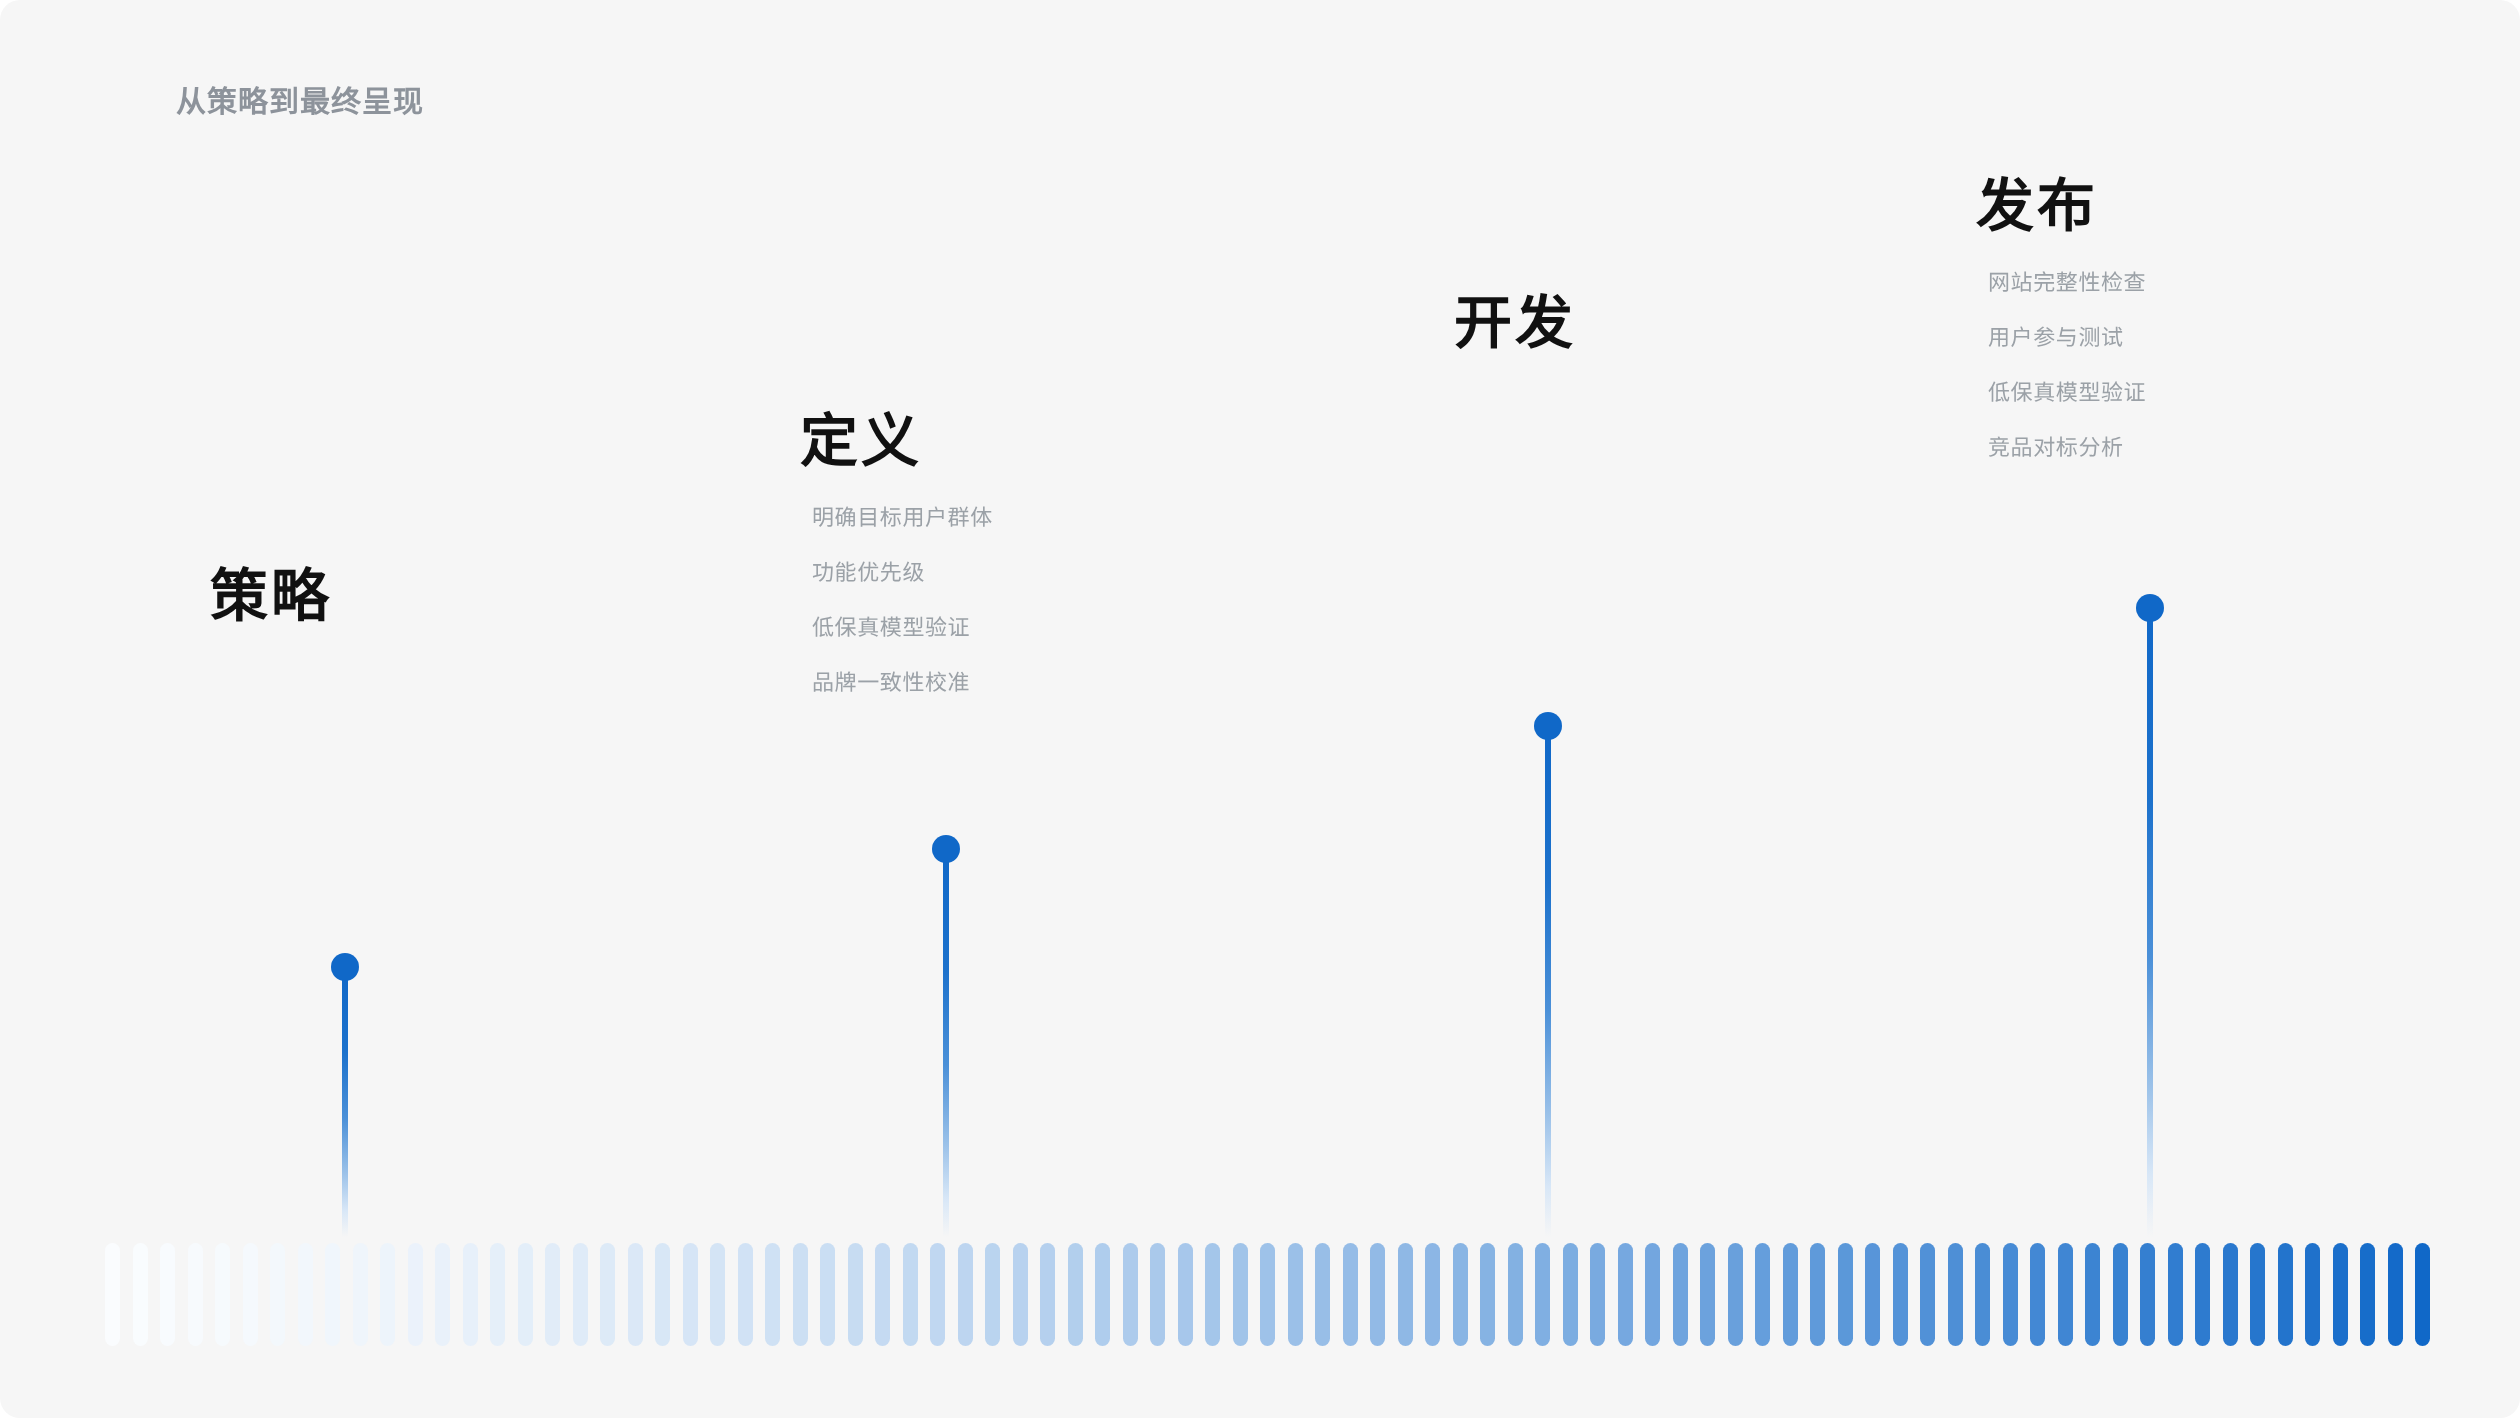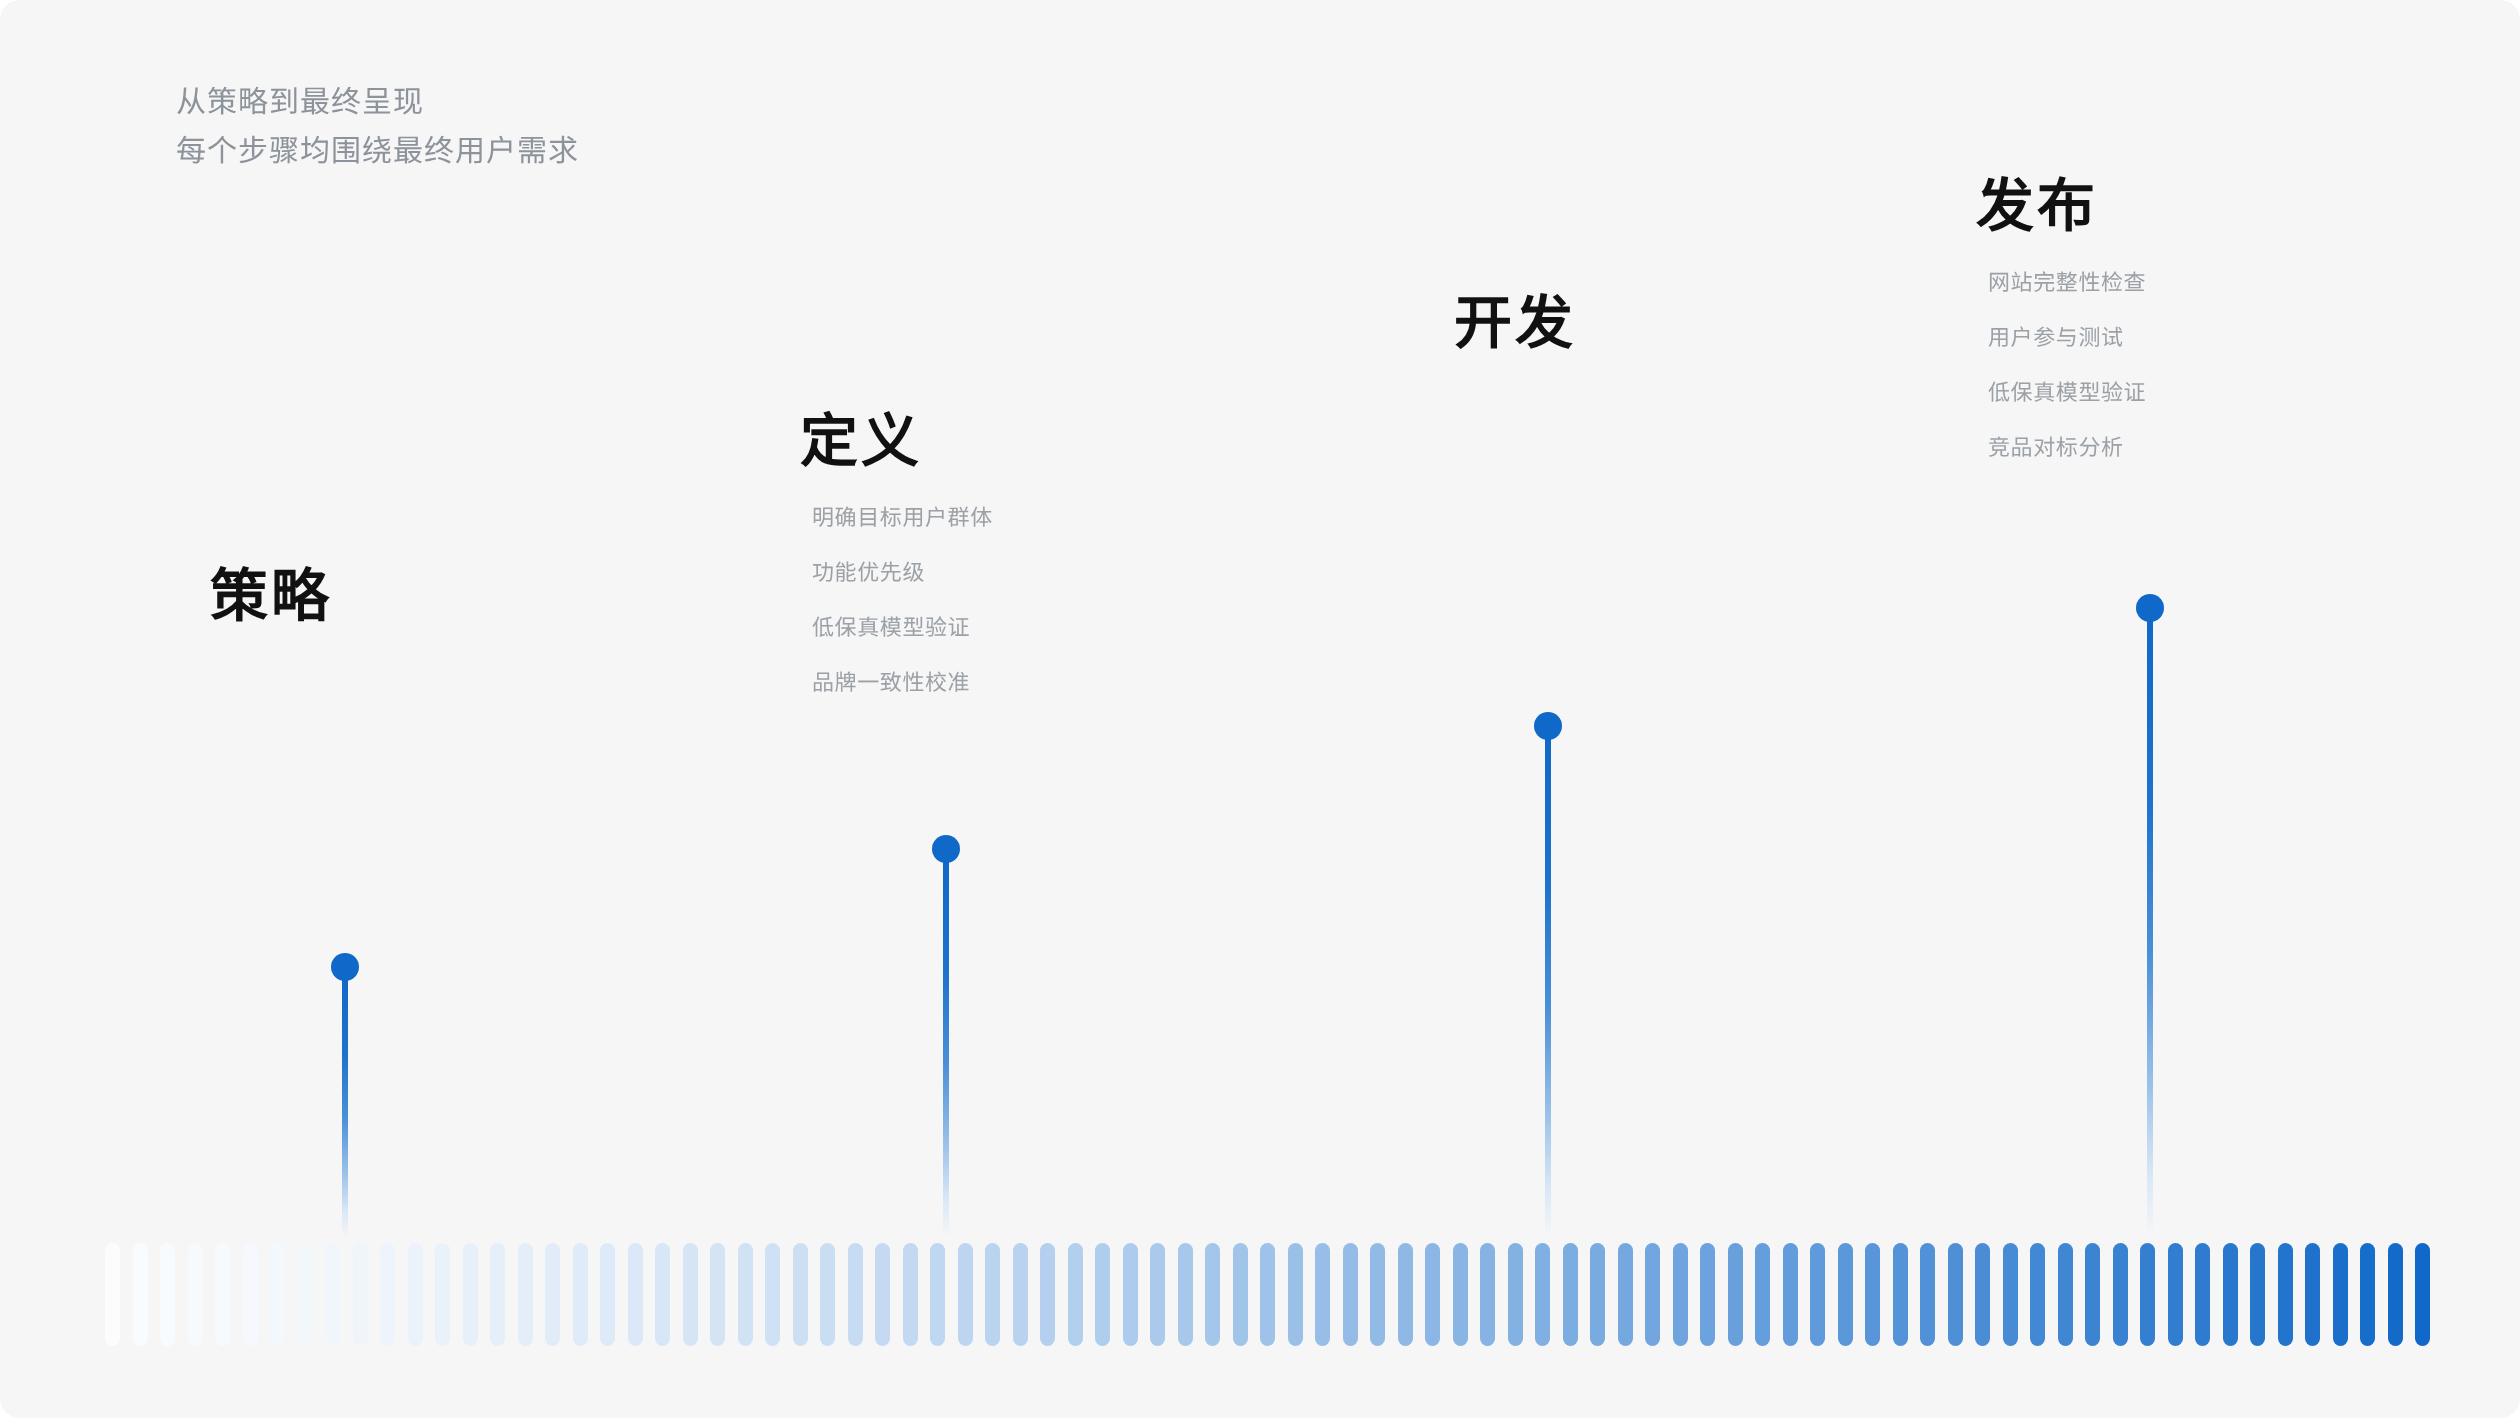--- a/index.html
+++ b/index.html
@@ -27,21 +27,21 @@
 
   
   #header {
     position: absolute;
     left: 176px;
     top: 78px;
     line-height: 1.62;
   }
   #header .hline {
     font-size: 30px;
-    font-weight: 400;
+    font-weight: 700;
     color: #8d939b;
     letter-spacing: 1px;
     white-space: nowrap;
   }
 
   
   .stage {
     position: absolute;
   }
   .stage-title {
@@ -111,21 +111,20 @@
     border-radius: 8px;
   }
 </style>
 </head>
 <body>
 
 <div id="canvas">
 
   <div id="header">
     <div class="hline">从策略到最终呈现</div>
-    <div class="hline">每个步骤均围绕最终用户需求</div>
   </div>
 
   <div id="stages-layer">
       <div class="stage" style="left: 210px; top: 565px;">
         <div class="stage-title">策略</div>
       </div>
       <div class="stage" style="left: 800px; top: 410px;">
         <div class="stage-title">定义</div>
         <ul class="stage-items">
           <li>明确目标用户群体</li>

